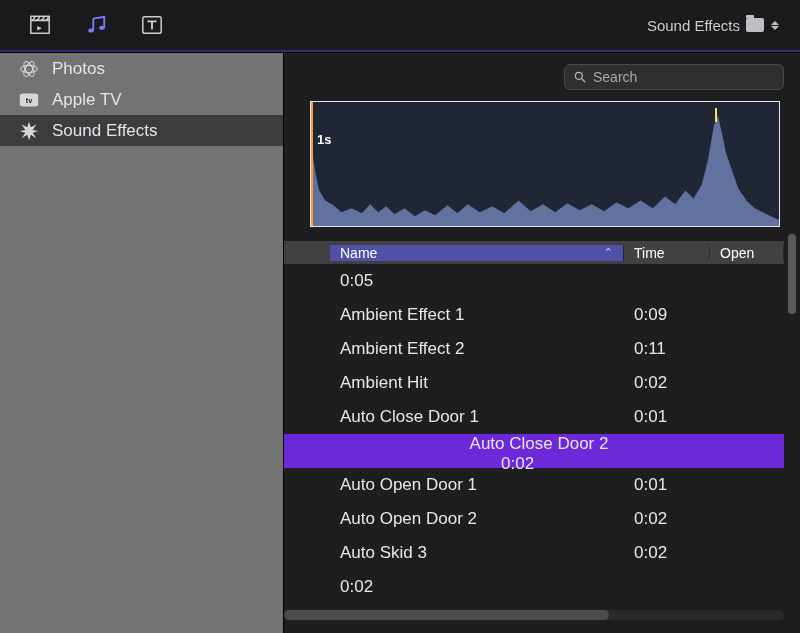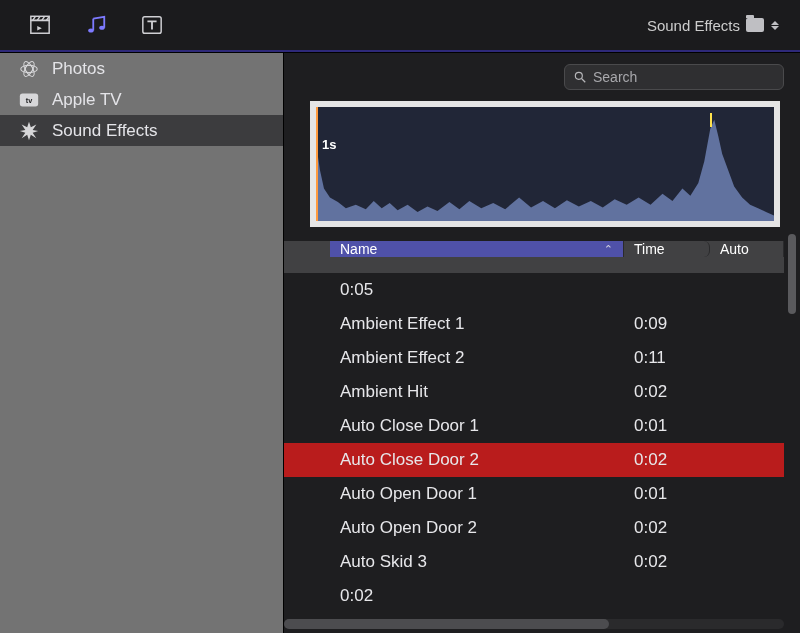--- a/index.html
+++ b/index.html
@@ -37,40 +37,40 @@
   
   .content { flex:1; display:flex; flex-direction:column; background:#1e1e20; }
 
   .searchbar-row { height:48px; display:flex; align-items:center; justify-content:flex-end; padding-right:16px; }
   .searchbox { width:220px; height:26px; background:#2f2f31; border:1px solid #4a4a4c; border-radius:6px; display:flex; align-items:center; padding:0 8px; gap:6px; }
   .searchbox svg { width:14px; height:14px; opacity:.85; }
   .searchbox input { flex:1; background:transparent; border:none; outline:none; color:#ddd; font-size:14px; }
   .searchbox input::placeholder { color:#a8a8ac; }
 
   
-  .wave-wrap { margin:0 20px 10px 26px; height:126px; background:#212637; position:relative; border:6px solid #e5e5e5; }
+  .wave-wrap { margin:0 20px 10px 26px; height:126px; background:#212637; position:relative; border:1px solid #e5e5e5; }
   .wave-wrap .playhead { position:absolute; left:0; top:0; bottom:0; width:2px; background:#ff9a3d; }
   .wave-wrap .tickhead { position:absolute; right:62px; top:6px; width:2px; height:14px; background:#ffe24d; }
   .wave-wrap .timelabel { position:absolute; left:6px; top:30px; font-size:13px; font-weight:600; color:#fff; }
   .wave-wrap svg.wave { position:absolute; left:0; right:0; bottom:0; width:100%; height:100%; }
 
   
-  .thead { display:flex; align-items:flex-start; height:32px; margin: 4px 16px 0 0; background:#414143; font-size:14px; color:#fff; user-select:none; }
+  .thead { display:flex; align-items:center; height:23px; margin: 4px 16px 0 0; background:#414143; font-size:14px; color:#fff; user-select:none; }
   .thead .th { display:flex; align-items:center; padding:0 10px; border-right:1px solid #2a2a2c; cursor:pointer; position:relative; }
   .thead .th.sorted { background:#4f51a9; }
   .thead .sort-caret { margin-left:auto; font-size:11px; color:#d2d2e0; }
   .col-pre   { width:46px; flex:none; background:#414143; }
   .col-name  { flex:1; }
   .col-time  { width:86px; flex:none;border-radius:6px; }
   .col-genre { width:74px; flex:none; border-right:none; }
 
   
   .tbody { margin-right:16px; overflow:hidden; position:relative; }
   .row { display:flex; align-items:center; height:34px; font-size:17px; color:#e7e7ea; }
-  .row.sel { background:#b91c1c; }
+  .row.sel { background:#6d28d9;flex-direction:column; }
   .row .c-pre   { width:46px; flex:none; }
   .row .c-name  { flex:1; padding-left:10px; }
   .row .c-time  { width:86px; flex:none; padding-left:10px; }
   .row .c-genre { width:74px; flex:none; }
 
   
   .scrollthumb-v { position:absolute; right:4px; top:234px; width:8px; height:80px; background:#5a5a5d; border-radius:4px; }
 
   .hscroll { height:10px; margin:6px 16px 0 0; background:#2a2a2c; border-radius:5px; position:relative; }
   .hscroll .hthumb { position:absolute; left:0; top:0; bottom:0; width:65%; background:#4c4c4f; border-radius:5px; }
@@ -175,21 +175,21 @@
     <div class="thead">
       <div class="th col-pre"></div>
       <div class="th col-name sorted">
         <span>Name</span>
         <span class="sort-caret">⌃</span>
       </div>
       <div class="th col-time">
         <span>Time</span>
       </div>
       <div class="th col-genre">
-        <span>Auto</span>
+        <span>Open</span>
       </div>
     </div>
 
     <div class="tbody" id="tbody">
         <div class="row">
           <span class="c-pre"></span>
           <span class="c-time">0:05</span>
           <span class="c-genre"></span>
         </div>
         <div class="row">

